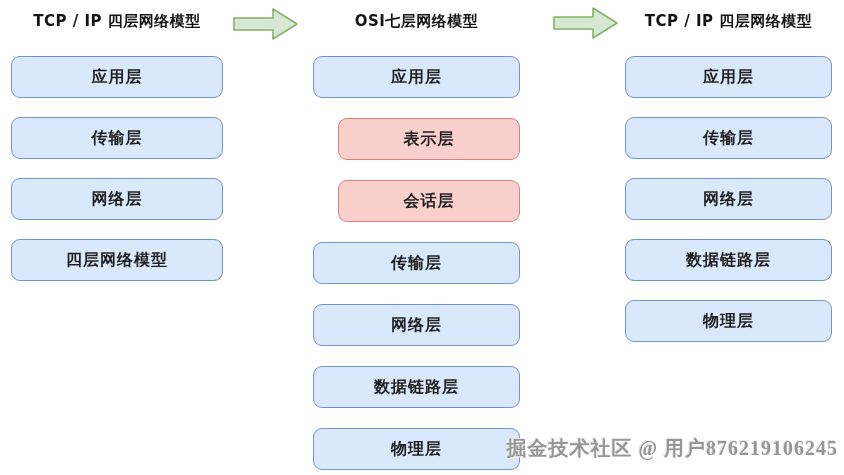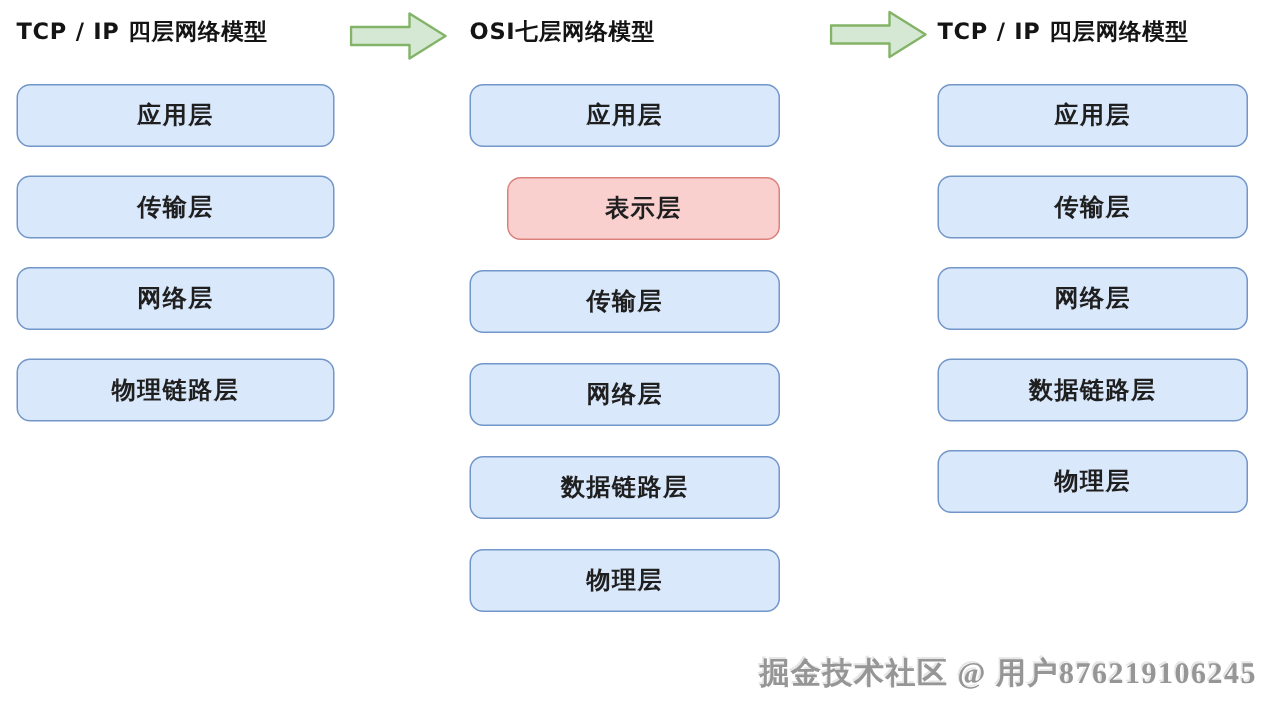--- a/index.html
+++ b/index.html
@@ -17,20 +17,21 @@
   }
   .column { position: absolute; top: 0; }
   .col-1 { left: 11px;  width: 212px; }
   .col-2 { left: 313px; width: 207px; }
   .col-3 { left: 625px; width: 207px; }
   .col-title {
     position: absolute;
     top: 12px;
     left: 0;
     width: 100%;
+    text-align: center;
     font-size: 15px;
     font-weight: 700;
     color: #141414;
     letter-spacing: 0.5px;
     white-space: nowrap;
   }
   .layers {
     position: absolute;
     top: 56px;
     left: 0;
@@ -83,29 +84,30 @@
 <body>
 
 <div class="canvas">
 
   <div class="column col-1">
     <div class="col-title">TCP / IP 四层网络模型</div>
     <div class="layers gap19">
       <div class="layer blue">应用层</div>
       <div class="layer blue">传输层</div>
       <div class="layer blue">网络层</div>
-      <div class="layer blue">物理链路层</div>
+      <div class="layer blue">四层网络模型</div>
     </div>
   </div>
 
   <div class="column col-2">
     <div class="col-title">OSI七层网络模型</div>
     <div class="layers gap20">
       <div class="layer blue">应用层</div>
       <div class="layer pink">表示层</div>
+      <div class="layer pink">会话层</div>
       <div class="layer blue">传输层</div>
       <div class="layer blue">网络层</div>
       <div class="layer blue">数据链路层</div>
       <div class="layer blue">物理层</div>
     </div>
   </div>
 
   <div class="column col-3">
     <div class="col-title">TCP / IP 四层网络模型</div>
     <div class="layers gap19">

